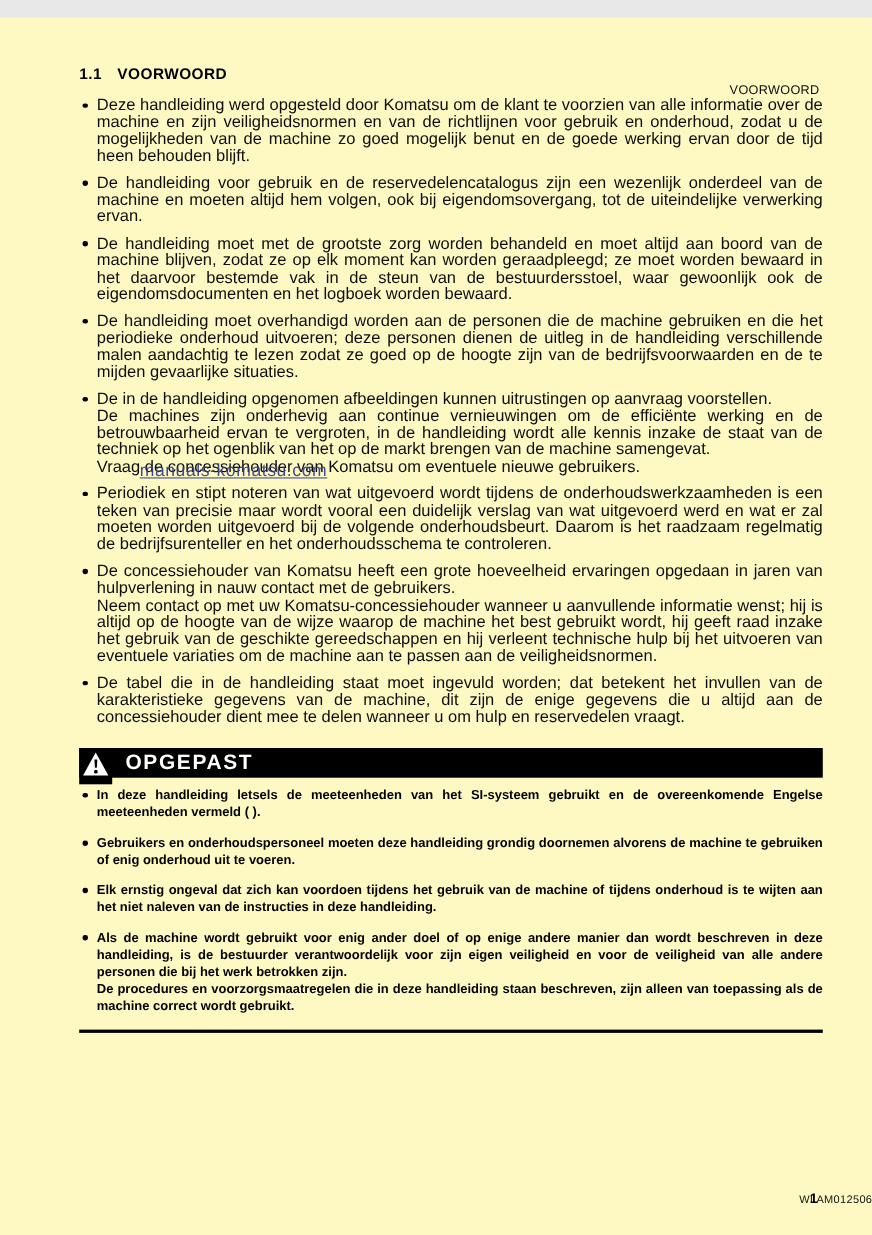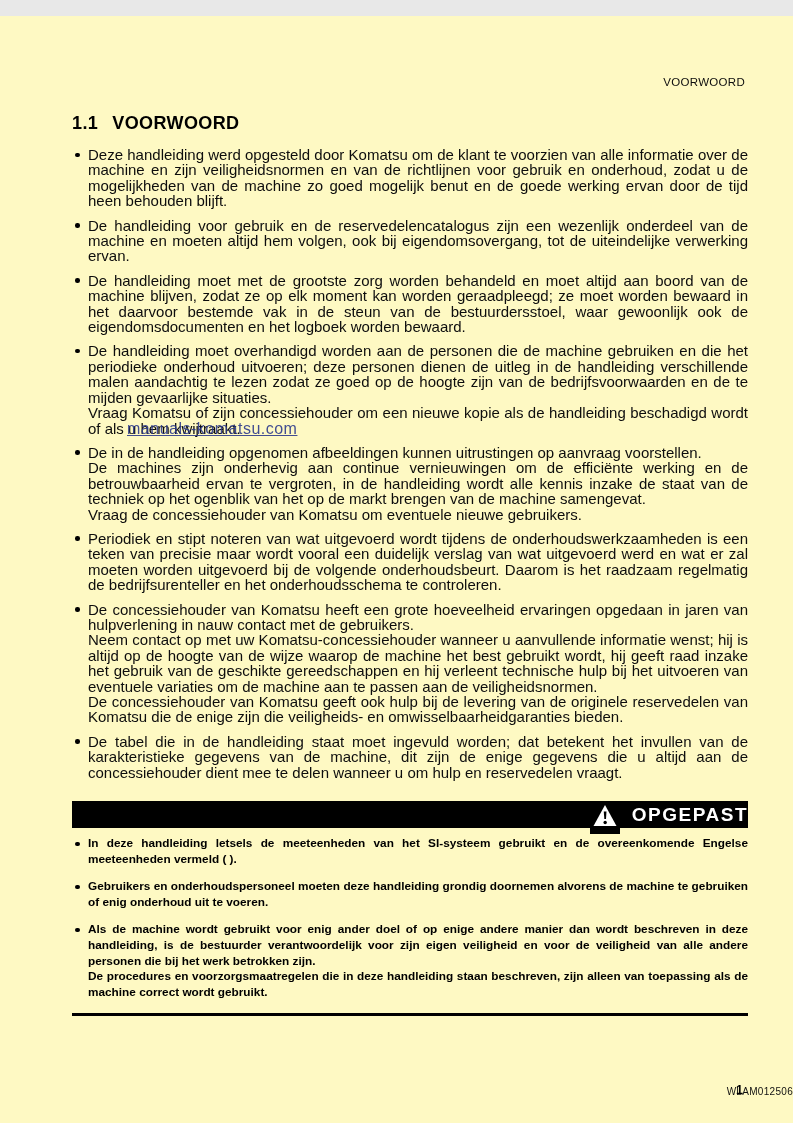--- a/index.html
+++ b/index.html
@@ -14,22 +14,22 @@
     overflow:hidden;
   }
   .corner-header {
     position:absolute; top:60px; right:48px;
     font-size:11.5px; letter-spacing:0.3px; color:#0d0d0d;
   }
   .content {
     position:absolute; top:0; left:72px; width:676px;
   }
   h1.page-title {
-    padding-top:97px;
-    font-size:18px; font-weight:bold; letter-spacing:0.4px;
+    padding-top:43px;
+    font-size:14px; font-weight:bold; letter-spacing:0.4px;
     color:#000;
   }
   h1.page-title .title-number { margin-right:14px; }
   ul.bullet-list { list-style:none; margin-top:13px; }
   ul.bullet-list li {
     position:relative;
     padding-left:16px;
     font-size:15px; line-height:15.4px;
     text-align:justify;
     margin-bottom:9px;
@@ -40,21 +40,21 @@
     position:absolute; left:3px; top:5.5px;
     width:4.5px; height:4.5px; border-radius:50%;
     background:#000;
   }
   ul.bullet-list li p { margin:0; }
   .warning-banner {
     margin-top:21px;
     height:27px;
     background:#000;
     color:#fff;
-    display:flex; align-items:center; justify-content:flex-end;
+    display:flex; align-items:center; justify-content:flex-start;
     gap:12px;
     position:relative;
   }
   .warn-icon-box {
     background:#000;
     width:30px; height:33px;
     display:flex; align-items:center; justify-content:center;
     margin-bottom:-6px;
     padding-bottom:4px;
   }
@@ -116,34 +116,32 @@
           <p>Deze handleiding werd opgesteld door Komatsu om de klant te voorzien van alle informatie over de machine en zijn veiligheidsnormen en van de richtlijnen voor gebruik en onderhoud, zodat u de mogelijkheden van de machine zo goed mogelijk benut en de goede werking ervan door de tijd heen behouden blijft.</p>
         </li>
       <li>
           <p>De handleiding voor gebruik en de reservedelencatalogus zijn een wezenlijk onderdeel van de machine en moeten altijd hem volgen, ook bij eigendomsovergang, tot de uiteindelijke verwerking ervan.</p>
         </li>
       <li>
           <p>De handleiding moet met de grootste zorg worden behandeld en moet altijd aan boord van de machine blijven, zodat ze op elk moment kan worden geraadpleegd; ze moet worden bewaard in het daarvoor bestemde vak in de steun van de bestuurdersstoel, waar gewoonlijk ook de eigendomsdocumenten en het logboek worden bewaard.</p>
         </li>
       <li>
         <p>De handleiding moet overhandigd worden aan de personen die de machine gebruiken en die het periodieke onderhoud uitvoeren; deze personen dienen de uitleg in de handleiding verschillende malen aandachtig te lezen zodat ze goed op de hoogte zijn van de bedrijfsvoorwaarden en de te mijden gevaarlijke situaties.</p>
-        <p>Vraag Komatsu of zijn concessiehouder om een nieuwe kopie als de handleiding beschadigd wordt of als u hem kwijtraakt.</p>
       </li>
       <li>
         <p>De in de handleiding opgenomen afbeeldingen kunnen uitrustingen op aanvraag voorstellen.</p>
         <p>De machines zijn onderhevig aan continue vernieuwingen om de efficiënte werking en de betrouwbaarheid ervan te vergroten, in de handleiding wordt alle kennis inzake de staat van de techniek op het ogenblik van het op de markt brengen van de machine samengevat.</p>
         <p>Vraag de concessiehouder van Komatsu om eventuele nieuwe gebruikers.</p>
       </li>
       <li>
           <p>Periodiek en stipt noteren van wat uitgevoerd wordt tijdens de onderhoudswerkzaamheden is een teken van precisie maar wordt vooral een duidelijk verslag van wat uitgevoerd werd en wat er zal moeten worden uitgevoerd bij de volgende onderhoudsbeurt. Daarom is het raadzaam regelmatig de bedrijfsurenteller en het onderhoudsschema te controleren.</p>
         </li>
       <li>
         <p>De concessiehouder van Komatsu heeft een grote hoeveelheid ervaringen opgedaan in jaren van hulpverlening in nauw contact met de gebruikers.</p>
         <p>Neem contact op met uw Komatsu-concessiehouder wanneer u aanvullende informatie wenst; hij is altijd op de hoogte van de wijze waarop de machine het best gebruikt wordt, hij geeft raad inzake het gebruik van de geschikte gereedschappen en hij verleent technische hulp bij het uitvoeren van eventuele variaties om de machine aan te passen aan de veiligheidsnormen.</p>
-        <p>De concessiehouder van Komatsu geeft ook hulp bij de levering van de originele reservedelen van Komatsu die de enige zijn die veiligheids- en omwisselbaarheidgaranties bieden.</p>
       </li>
       <li>
           <p>De tabel die in de handleiding staat moet ingevuld worden; dat betekent het invullen van de karakteristieke gegevens van de machine, dit zijn de enige gegevens die u altijd aan de concessiehouder dient mee te delen wanneer u om hulp en reservedelen vraagt.</p>
         </li>
     </ul>
 
     <div class="warning-banner">
       <span class="warn-icon-box">
         <svg width="24" height="23" viewBox="0 0 24 22" aria-hidden="true">
           <path d="M12 0.5 L23.5 21.5 H0.5 Z" fill="#ffffff"></path>
@@ -155,20 +153,23 @@
     </div>
 
     <ul class="warning-list">
       <li>
           <p>In deze handleiding letsels de meeteenheden van het SI-systeem gebruikt en de overeenkomende Engelse meeteenheden vermeld ( ).</p>
         </li>
       <li>
           <p>Gebruikers en onderhoudspersoneel moeten deze handleiding grondig doornemen alvorens de machine te gebruiken of enig onderhoud uit te voeren.</p>
         </li>
       <li>
+          <p>Elk ernstig ongeval dat zich kan voordoen tijdens het gebruik van de machine of tijdens onderhoud is te wijten aan het niet naleven van de instructies in deze handleiding.</p>
+        </li>
+      <li>
         <p>Als de machine wordt gebruikt voor enig ander doel of op enige andere manier dan wordt beschreven in deze handleiding, is de bestuurder verantwoordelijk voor zijn eigen veiligheid en voor de veiligheid van alle andere personen die bij het werk betrokken zijn.</p>
         <p>De procedures en voorzorgsmaatregelen die in deze handleiding staan beschreven, zijn alleen van toepassing als de machine correct wordt gebruikt.</p>
       </li>
     </ul>
 
     <div class="bottom-rule"></div>
 
   </div>
 
   <span class="watermark">manuals-komatsu.com</span>

